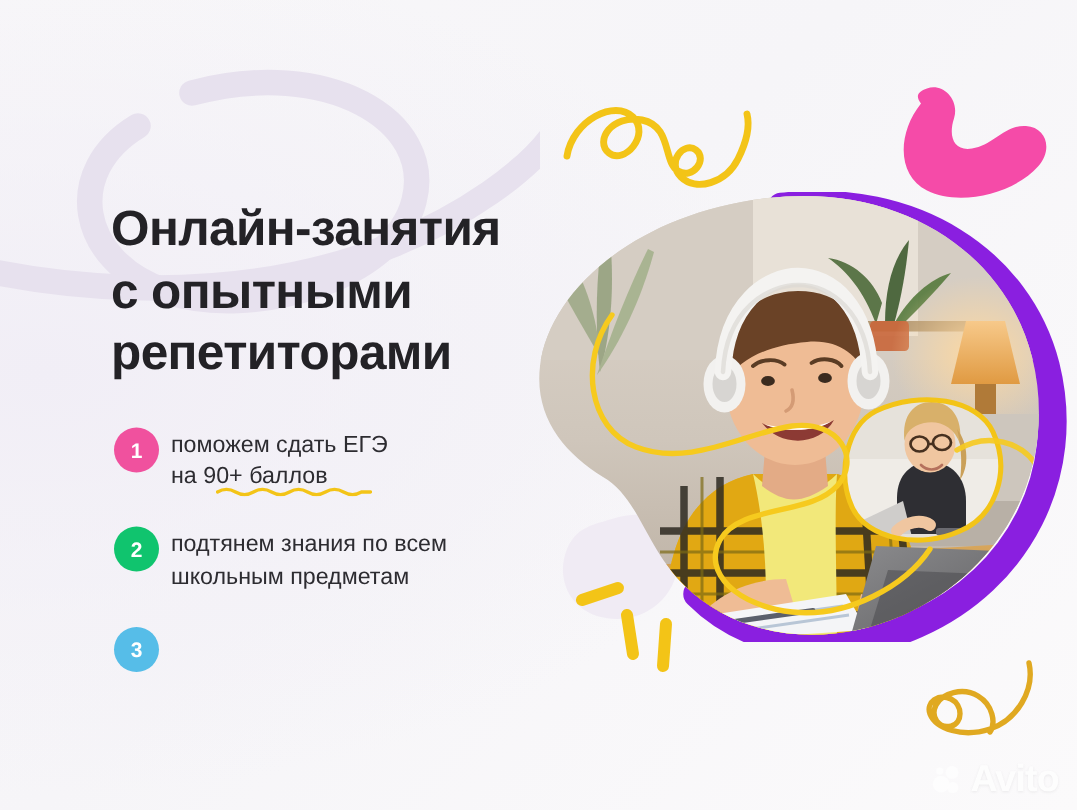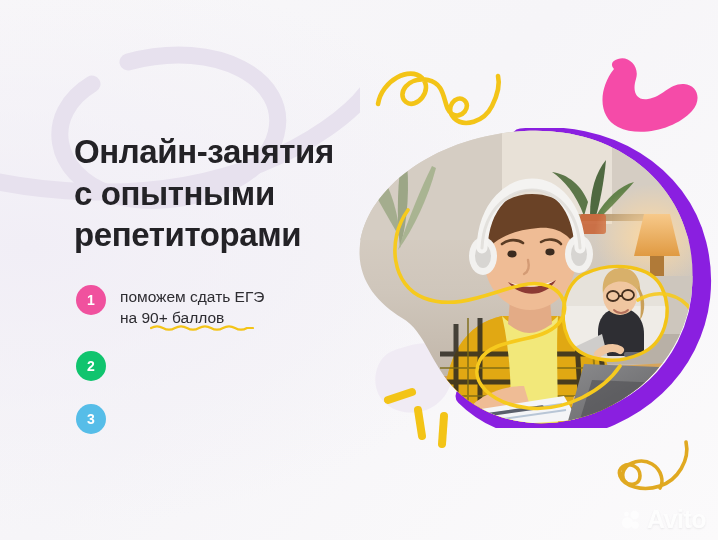--- a/index.html
+++ b/index.html
@@ -65,21 +65,21 @@
     border-radius: 50%;
     color: #ffffff;
     font-size: 14px;
     font-weight: 700;
     display: flex;
     align-items: center;
     justify-content: center;
     margin-top: 1px;
   }
   .btext {
-    margin-left: 14px;
+    margin-left: 8px;
     color: #2d2c31;
     font-size: 15.5px;
     line-height: 1.37;
     font-weight: 400;
     white-space: pre-line;
     position: relative;
     padding-top: 2px;
   }
   .wavy {
     position: absolute;
@@ -188,20 +188,22 @@
     <div class="bullet">
       <div class="badge" style="background:#F0519E;">1</div>
       <div class="btext">поможем сдать ЕГЭ
 на 90+ баллов<svg class="wavy" viewBox="0 0 104 7" preserveAspectRatio="none">
           <path d="M1 4 Q 7 0.6, 13 4 T 25 4 T 37 4 T 49 4 T 61 4 T 73 4 T 85 4 T 97 4 L 103 4" fill="none" stroke="#F3C417" stroke-width="2.2" stroke-linecap="round"></path>
         </svg></div>
     </div>
 
     <div class="bullet">
       <div class="badge" style="background:#10C46E;">2</div>
+      <div class="btext">подтянем знания по всем
+школьным предметам</div>
     </div>
 
     <div class="bullet">
       <div class="badge" style="background:#56BDE8;">3</div>
     </div>
 
   </div>
 
   <div class="photo-wrap">
 

